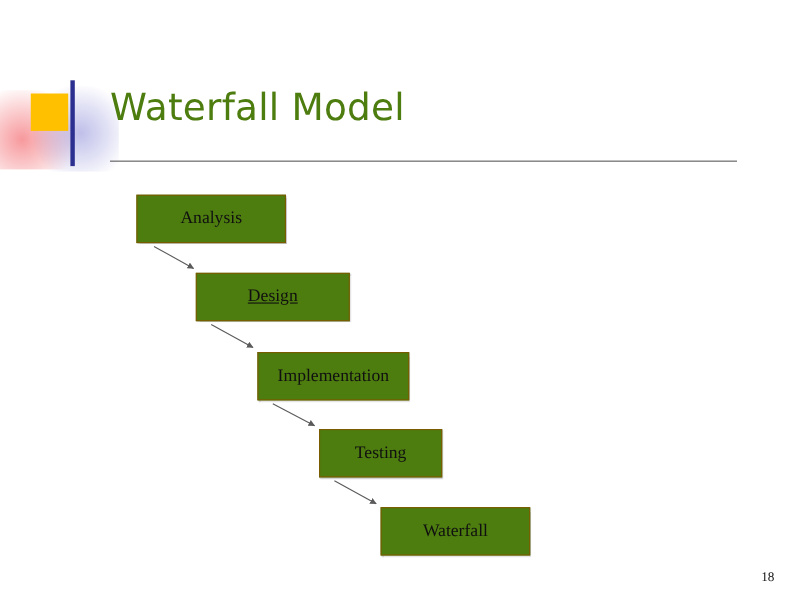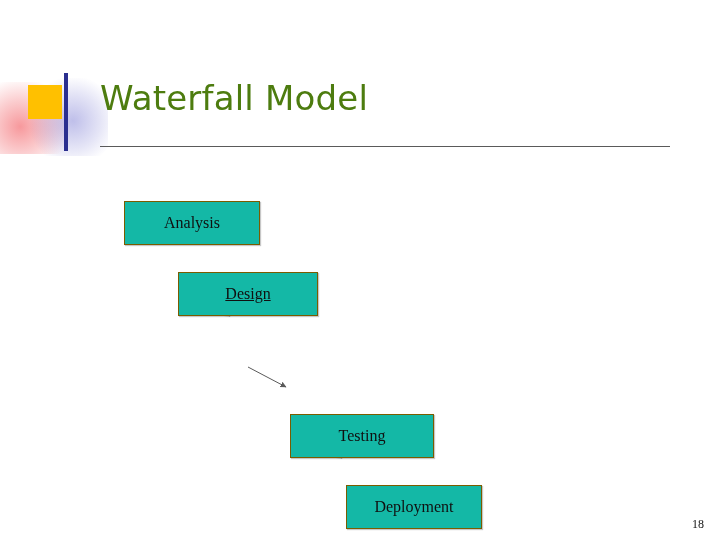--- a/index.html
+++ b/index.html
@@ -79,32 +79,31 @@
   
   .diagram {
     position: absolute;
     left: 0;
     top: 0;
     width: 720px;
     height: 540px;
   }
   .stage {
     position: absolute;
-    background: #14b8a6;
+    background: #4d7c0f;
     border: 1px solid #7a5c00;
     color: #101010;
     font-family: "Liberation Serif", serif;
     font-size: 16px;
     display: flex;
     align-items: center;
     justify-content: center;
     box-shadow: 1px 1px 1px rgba(0,0,0,0.22);
     box-sizing: border-box;
     white-space: nowrap;
-    margin-top: 24px;
   }
   .conn {
     position: absolute;
     pointer-events: none;
   }
 
   
   .page-number {
     position: absolute;
     right: 16px;
@@ -142,24 +141,27 @@
   </svg>
 
   <div class="stage" style="left:124px; top:177px; width:136px; height:44px;">
     <span>Analysis</span>
   </div>
 
   <div class="stage" style="left:178px; top:248px; width:140px; height:44px;text-decoration:underline;">
     <span>Design</span>
   </div>
 
+  <div class="stage" style="left:234px; top:320px; width:138px; height:44px;">
+    <span>Implementation</span>
+  </div>
 
-  <div class="stage" style="left:290px; top:390px; width:144px; height:44px;">
+  <div class="stage" style="left:290px; top:390px; width:112px; height:44px;">
     <span>Testing</span>
   </div>
 
   <div class="stage" style="left:346px; top:461px; width:136px; height:44px;">
-    <span>Deployment</span>
+    <span>Waterfall</span>
   </div>
 
 </div>
 
 <div class="page-number">18</div>
 
 </body></html>

